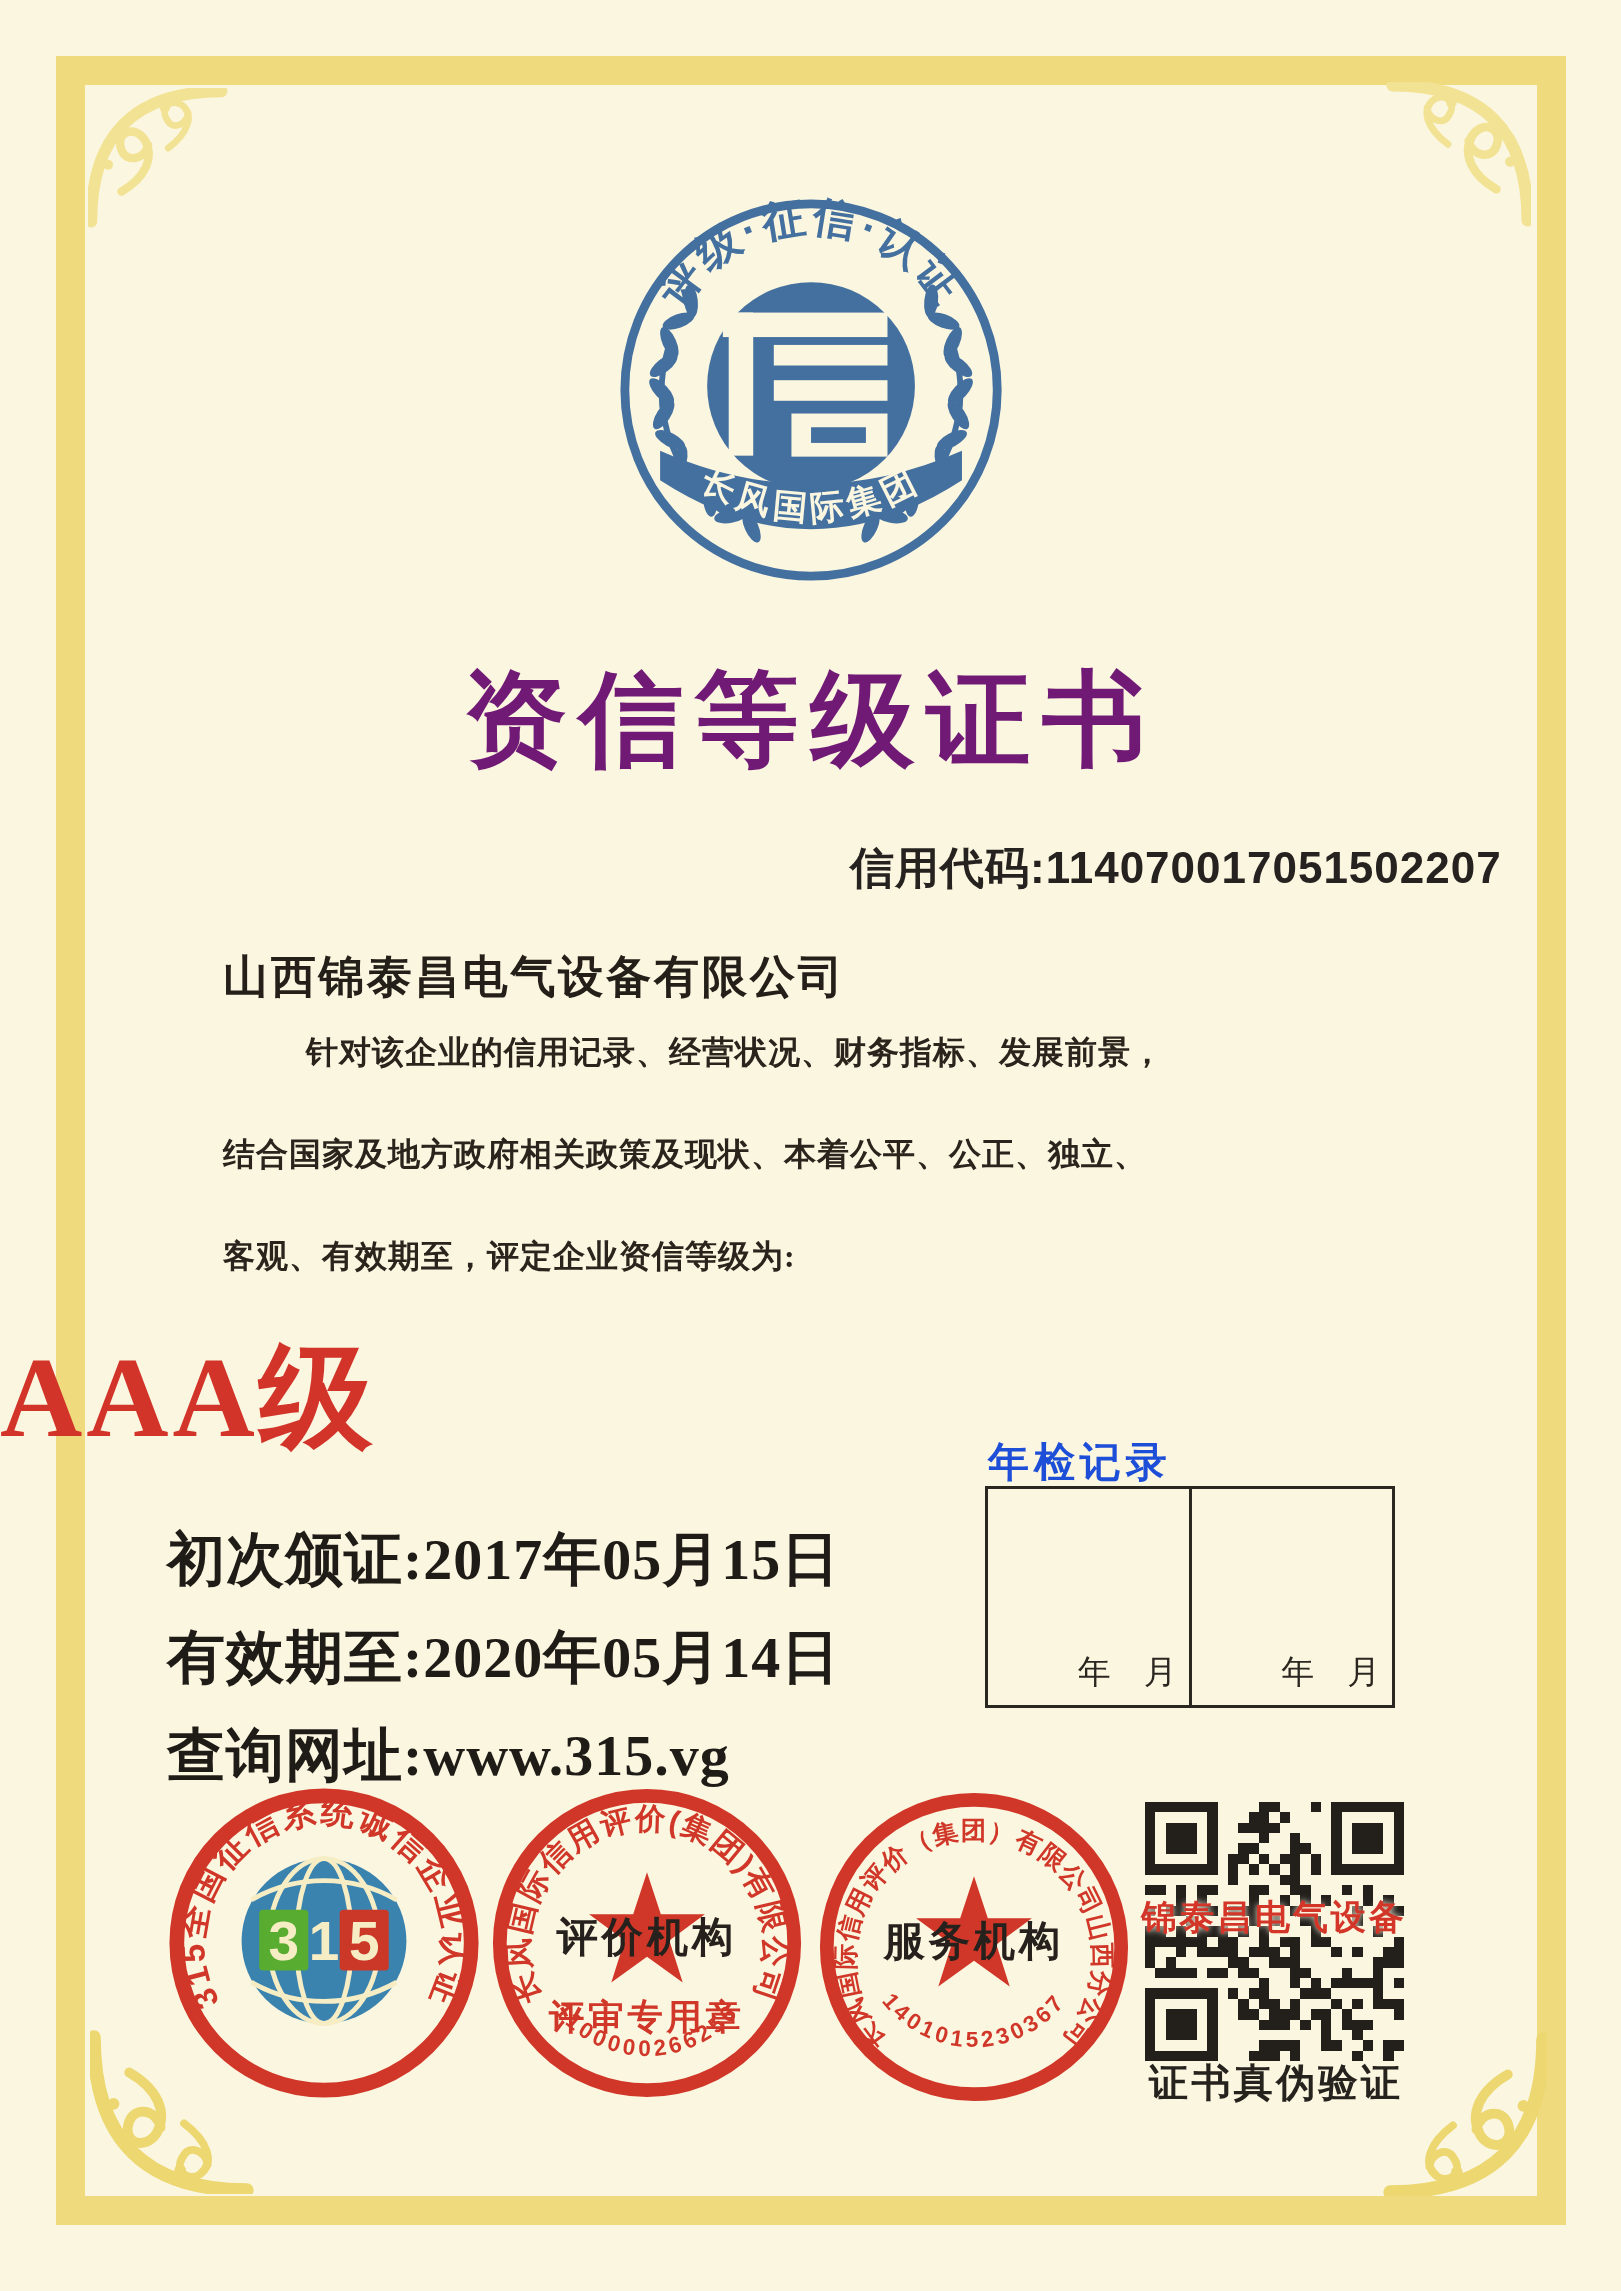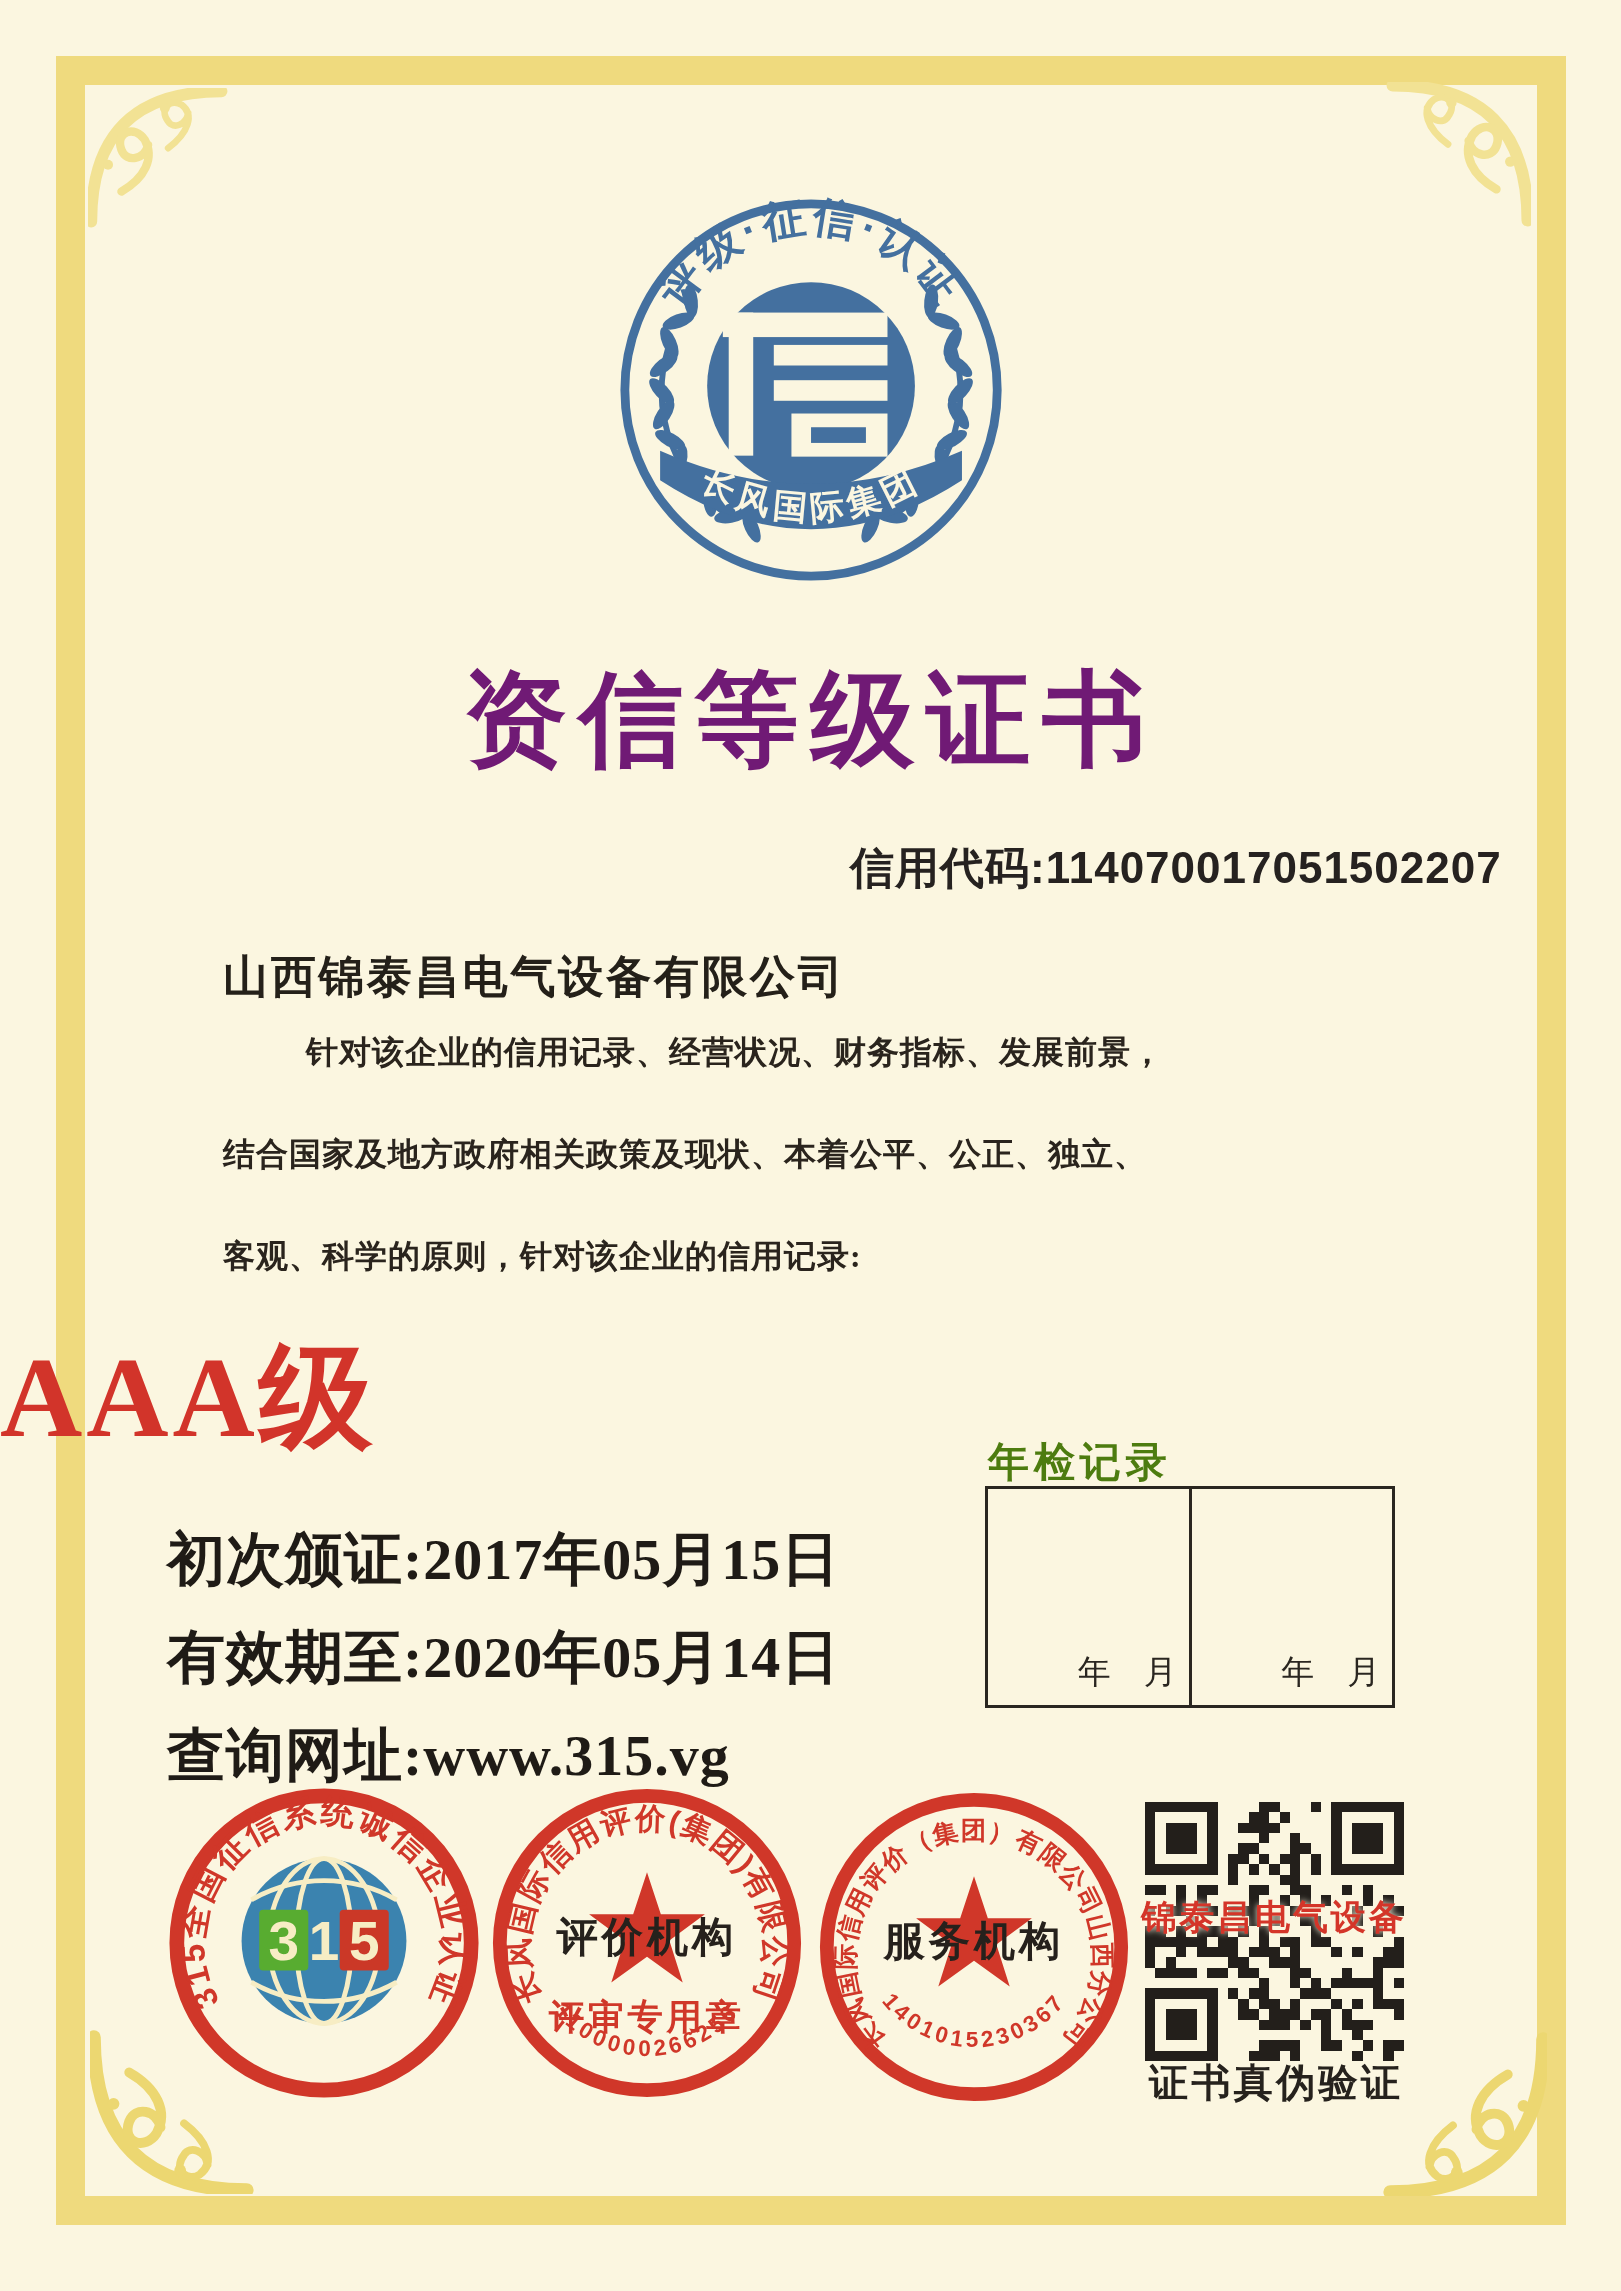--- a/index.html
+++ b/index.html
@@ -27,21 +27,21 @@
          font-family:"Liberation Sans", sans-serif;font-weight:800;
          font-size:45px;letter-spacing:2.9px;color:#242019;}
   .bodyline{position:absolute;font-size:32px;font-weight:600;color:#2a241d;letter-spacing:1px;}
   .bl1{left:306px;top:1031px;}
   .bl2{left:223px;top:1133px;text-align:right;}
   .bl3{left:223px;top:1235px;}
   .rating{position:absolute;left:0;top:1321px;width:100%;text-align:left;
          font-weight:700;font-size:114px;letter-spacing:3.9px;color:#d2342a;}
   .annual-title{position:absolute;left:988px;top:1435px;
          font-family:"Liberation Sans", sans-serif;font-weight:800;
-         font-size:41px;letter-spacing:4.9px;color:#4d7c0f;}
+         font-size:41px;letter-spacing:4.9px;color:#1d4ed8;}
   .annual-table{position:absolute;left:985px;top:1486px;width:404px;height:216px;
          border:3.9px solid #2a2620;display:flex;}
   .annual-cell{flex:1;position:relative;}
   .annual-cell + .annual-cell{border-left:3.9px solid #2a2620;}
   .cell-date{position:absolute;right:11.8px;bottom:9.8px;display:flex;gap:33px;
          font-size:33px;color:#2a2620;}
   .infoline{position:absolute;left:167px;font-weight:700;font-size:58px;
          letter-spacing:1px;color:#1f1b16;}
   .il1{top:1521px;} .il2{top:1619px;} .il3{top:1717px;}
 
@@ -140,21 +140,21 @@
       </text>
     </svg>
   </div>
 
   <div class="title">资信等级证书</div>
   <div class="creditcode">信用代码:114070017051502207</div>
   <div class="company">山西锦泰昌电气设备有限公司</div>
 
   <div class="bodyline bl1">针对该企业的信用记录、经营状况、财务指标、发展前景，</div>
   <div class="bodyline bl2">结合国家及地方政府相关政策及现状、本着公平、公正、独立、</div>
-  <div class="bodyline bl3">客观、科学的原则，针对该企业的信用记录:</div>
+  <div class="bodyline bl3">客观、有效期至，评定企业资信等级为:</div>
 
   <div class="rating">AAA级</div>
 
   <div class="annual-title">年检记录</div>
   <div class="annual-table">
     <div class="annual-cell">
       <div class="cell-date">
         <span>年</span>
         <span>月</span>
       </div>

